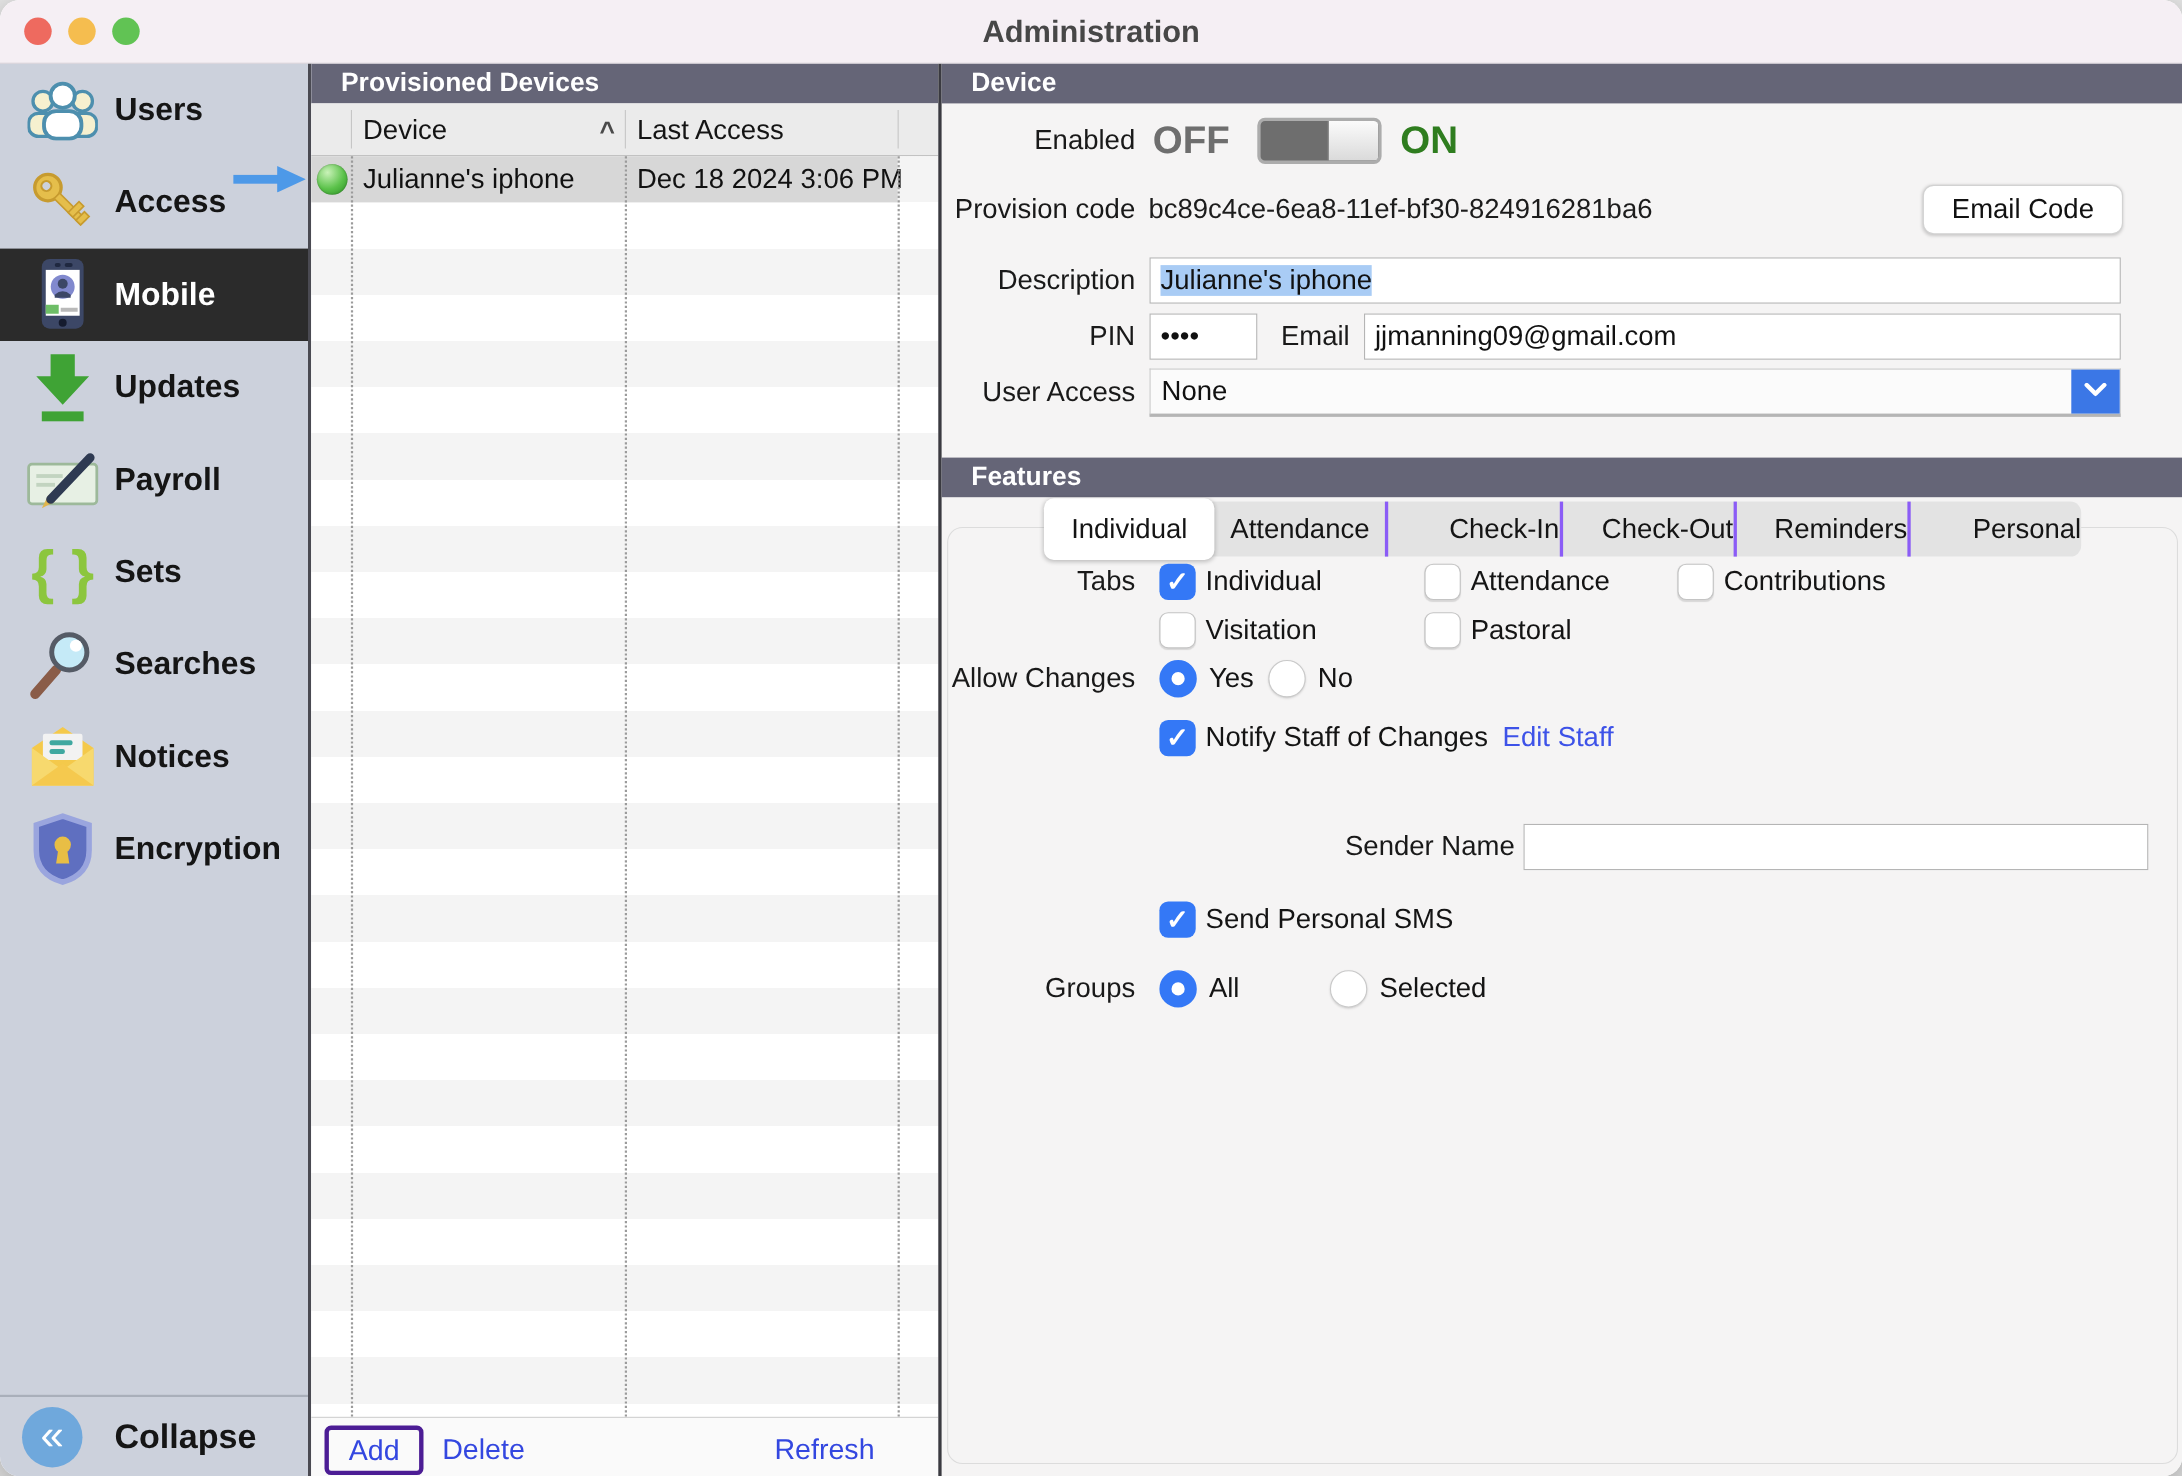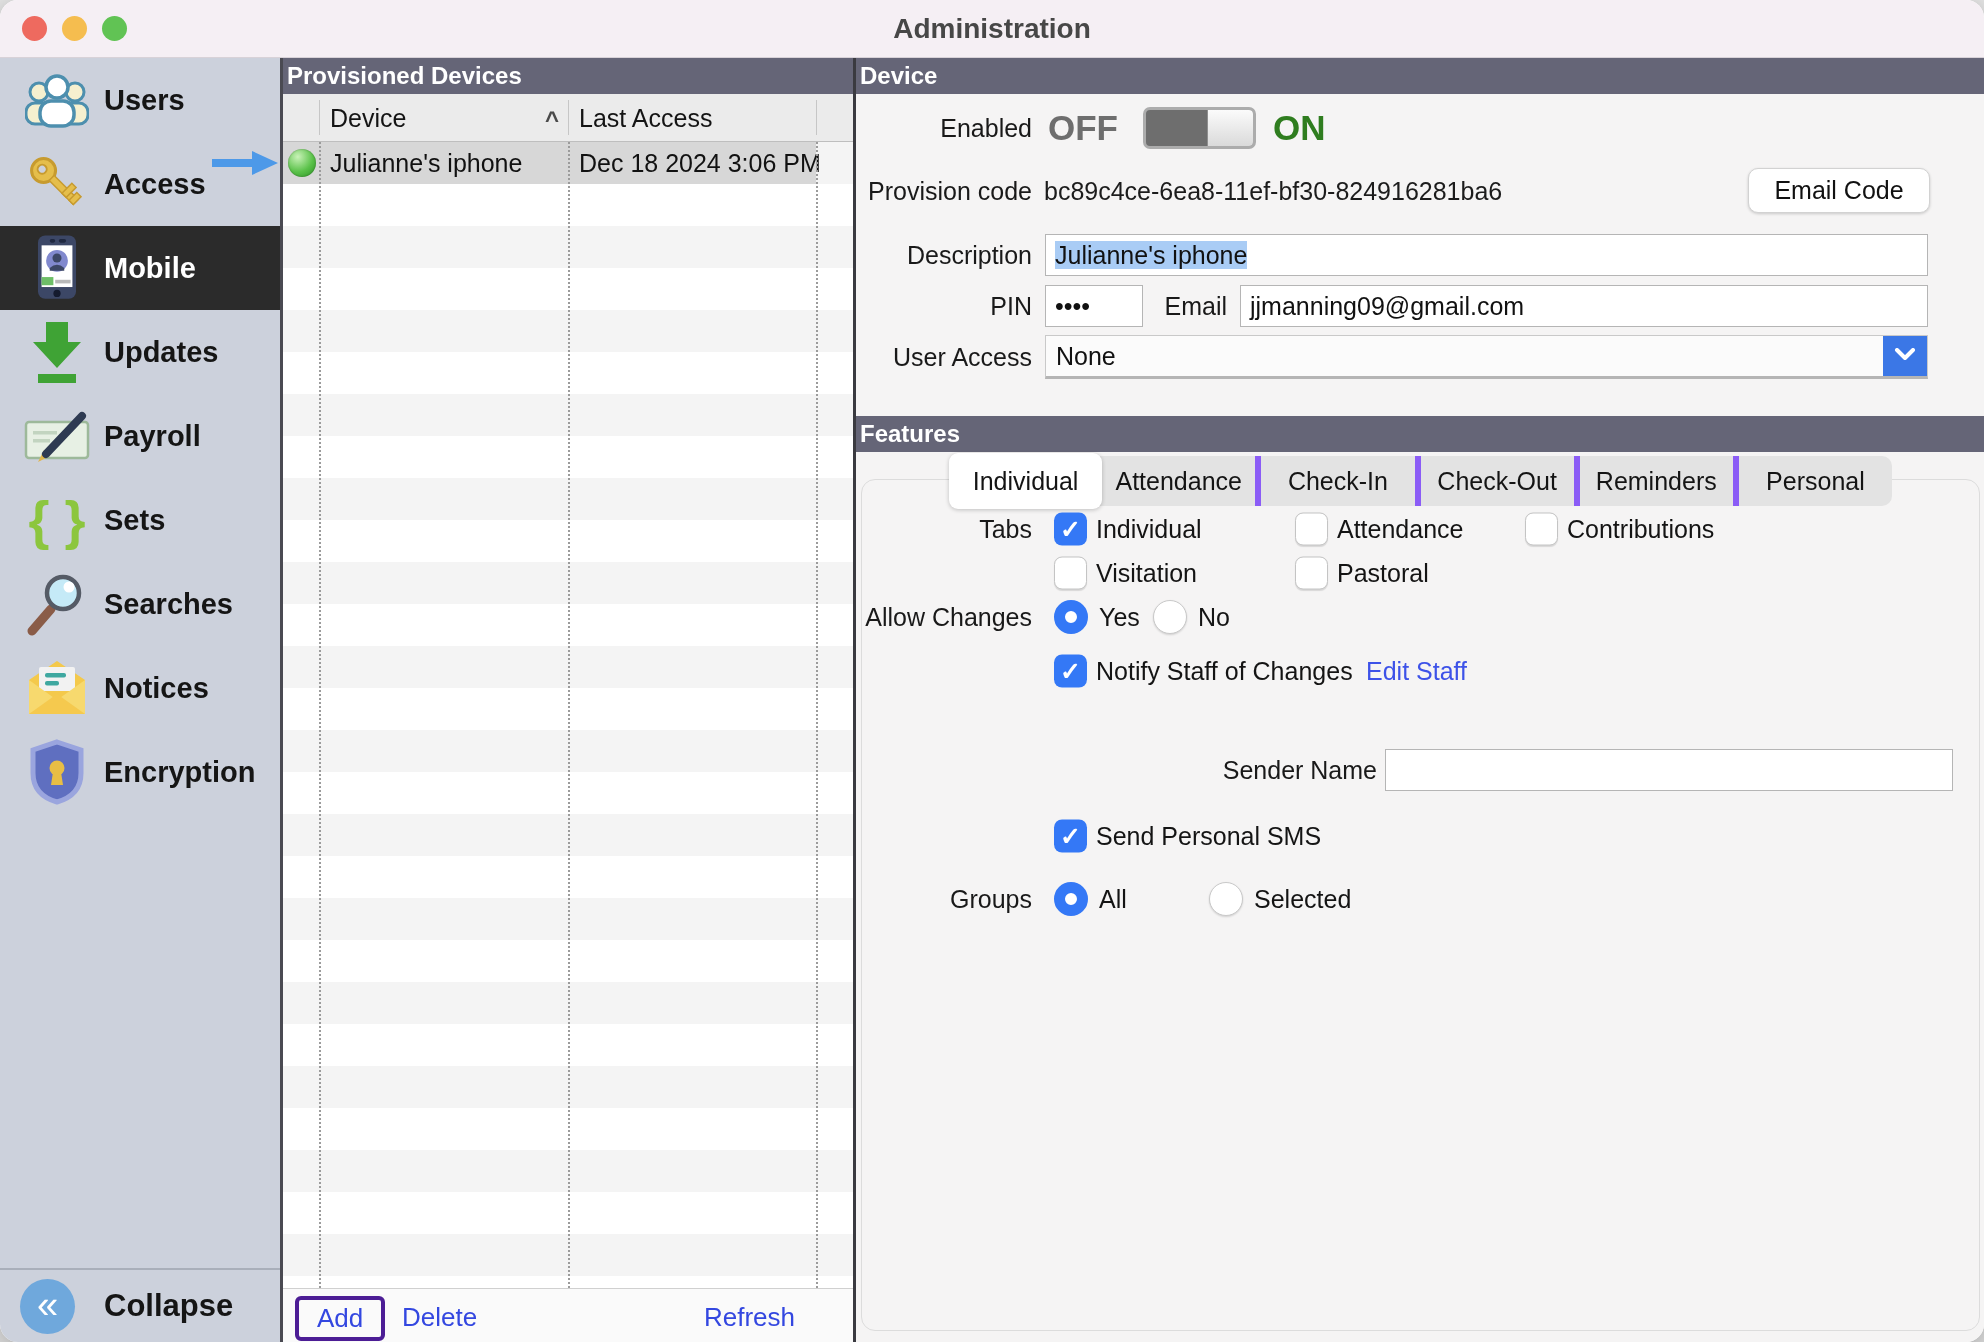--- a/index.html
+++ b/index.html
@@ -23,21 +23,21 @@
   .side-label{position:absolute;left:104px;font-size:29px;font-weight:bold;color:#151515;}
   .side-item.selected .side-label{color:#FFFFFF;}
   .braces{font-size:54px;font-weight:bold;color:#8CC63E;line-height:1;}
   .pointer-arrow{position:absolute;left:212px;top:93px;width:66px;height:24px;}
   .collapse-bar{position:absolute;left:0;bottom:0;width:100%;height:72px;border-top:2px solid #A9AFBA;display:flex;align-items:center;}
   .collapse-circle{position:absolute;left:20px;top:9px;width:55px;height:55px;border-radius:50%;background:#6FA8DC;
                    color:#fff;font-size:38px;line-height:52px;text-align:center;}
   .collapse-label{position:absolute;left:104px;font-size:31px;font-weight:bold;color:#151515;text-align:center;}
   
   .devpanel{position:absolute;left:283px;top:0;width:570px;height:100%;background:#fff;}
-  .slate-bar{height:36px;line-height:36px;background:#656577;color:#fff;font-size:24px;font-weight:600;padding-left:4px;}
+  .slate-bar{height:36px;line-height:36px;background:#656577;color:#fff;font-size:24px;font-weight:600;padding-left:27px;}
   .colheader{position:absolute;left:0;top:36px;width:100%;height:48px;background:#EBEBEB;border-bottom:1px solid #BEBEBE;box-sizing:border-box;}
   .colheader .sep{position:absolute;top:6px;bottom:6px;width:1px;background:#C6C6C6;}
   .colheader .cap{position:absolute;top:0;height:48px;line-height:48px;font-size:25px;color:#141414;}
   .sortglyph{position:absolute;left:262px;top:0;height:48px;line-height:52px;font-size:24px;font-weight:bold;color:#4A4A4A;}
   .tbody{position:absolute;left:0;top:84px;width:100%;height:1146px;
          background:repeating-linear-gradient(to bottom,#F4F4F4 0 42px,#FFFFFF 42px 84px);}
   .tbody .dot-sep{position:absolute;top:0;bottom:0;border-left:2px dotted #9B9B9B;}
   .sel-row{position:absolute;left:0;top:0;width:533px;height:42px;background:#D7D7D7;}
   .cell{position:absolute;top:0;height:42px;line-height:42px;font-size:25px;color:#111;}
   .status-dot{position:absolute;left:5px;top:7px;width:28px;height:28px;border-radius:50%;
@@ -66,21 +66,21 @@
   input.field{line-height:normal;}
   .selhl{background:#A9CCF5;}
   .combo{position:absolute;left:189px;top:0;width:883px;height:44px;background:#FBFBFB;border:1px solid #C9C9C9;
          border-bottom:3px solid #B5B5B5;box-sizing:border-box;font-size:25px;color:#111;line-height:40px;padding-left:10px;}
   .combo-btn{position:absolute;right:0;top:0;width:44px;height:40px;background:#3B77E6;border:none;cursor:pointer;
              display:flex;align-items:center;justify-content:center;}
   .features-bar{position:absolute;left:0;top:358px;width:100%;}
   .groupbox{position:absolute;left:5px;top:421px;width:1119px;height:852px;border:1px solid #DCDCDC;border-radius:14px;box-sizing:border-box;}
   .tabbar{position:absolute;left:93px;top:398px;width:943px;height:50px;background:#E3E3E3;border-radius:10px;display:flex;}
   .tab{flex:1;text-align:center;line-height:50px;font-size:25px;color:#141414;position:relative;cursor:pointer;}
-  .tab.sepline{border-left:6px solid #8b5cf6;}
+  .tab.sepline{border-left:3px solid #8b5cf6;text-align:right;}
   .tab.active{background:#fff;border-radius:9px;margin:-3px 0;line-height:56px;box-shadow:0 1px 4px rgba(0,0,0,.22);border-left:none;}
   .cb{position:absolute;top:50%;transform:translateY(-50%);width:33px;height:33px;border-radius:8px;box-sizing:border-box;}
   .cb.on{background:#3478F6;}
   .cb.on::after{content:"✓";position:absolute;left:0;top:0;width:100%;height:100%;display:flex;align-items:center;justify-content:center;
                 color:#fff;font-size:25px;font-weight:bold;}
   .cb.off{background:#fff;border:1px solid #C4C4C4;box-shadow:0 1px 1px rgba(0,0,0,.12);}
   .radio{position:absolute;top:50%;transform:translateY(-50%);width:34px;height:34px;border-radius:50%;box-sizing:border-box;}
   .radio.on{background:#fff;border:11px solid #3478F6;}
   .radio.off{background:#fff;border:1px solid #C9C9C9;box-shadow:0 1px 2px rgba(0,0,0,.15);}
   .clabel{position:absolute;top:50%;transform:translateY(-50%);font-size:25px;color:#141414;}

